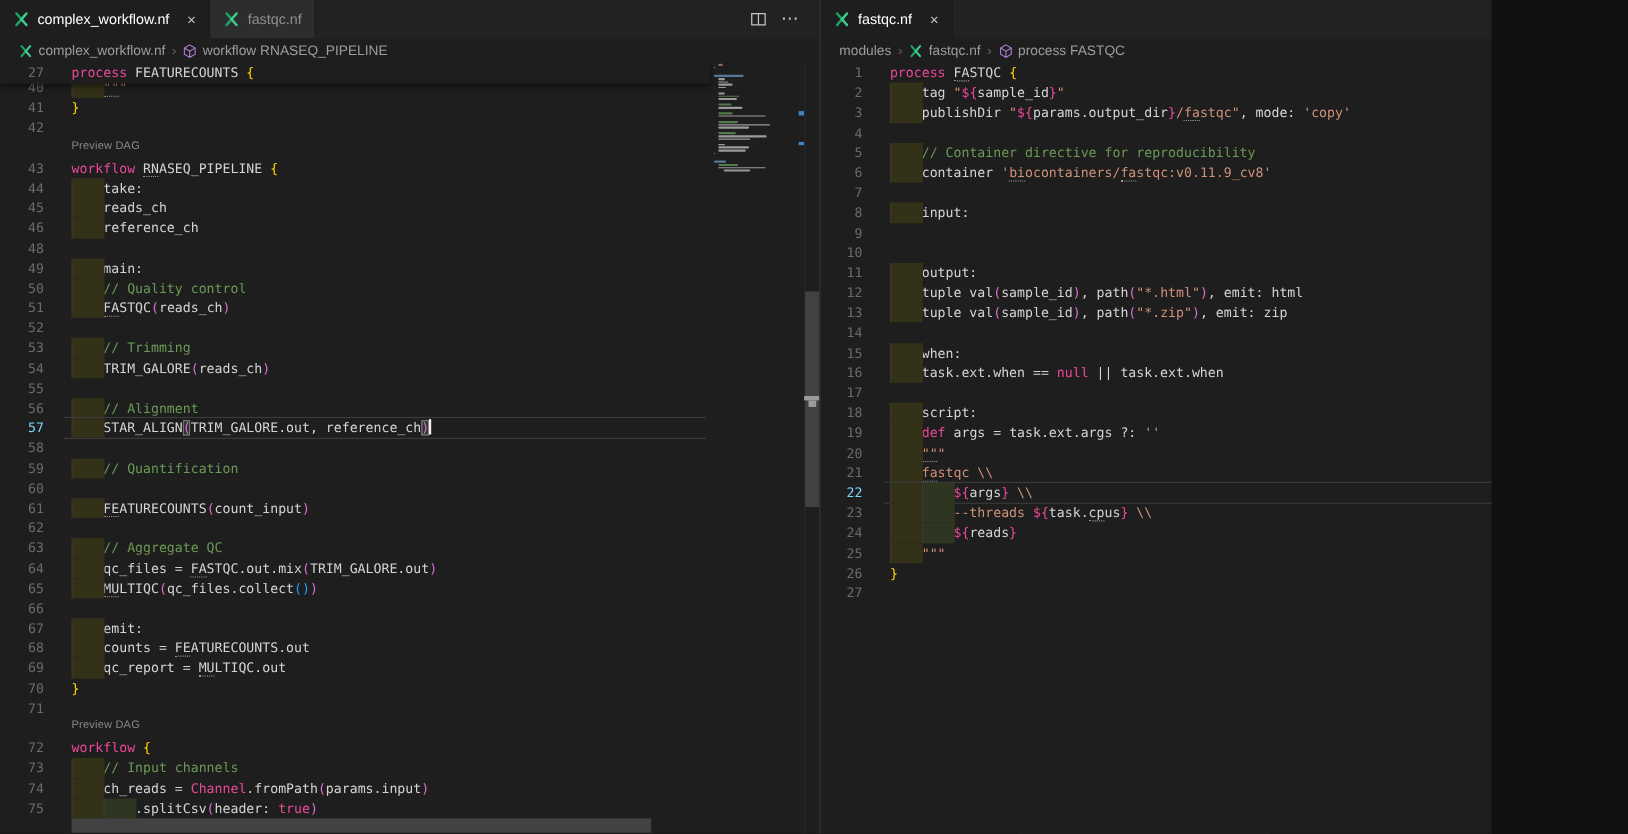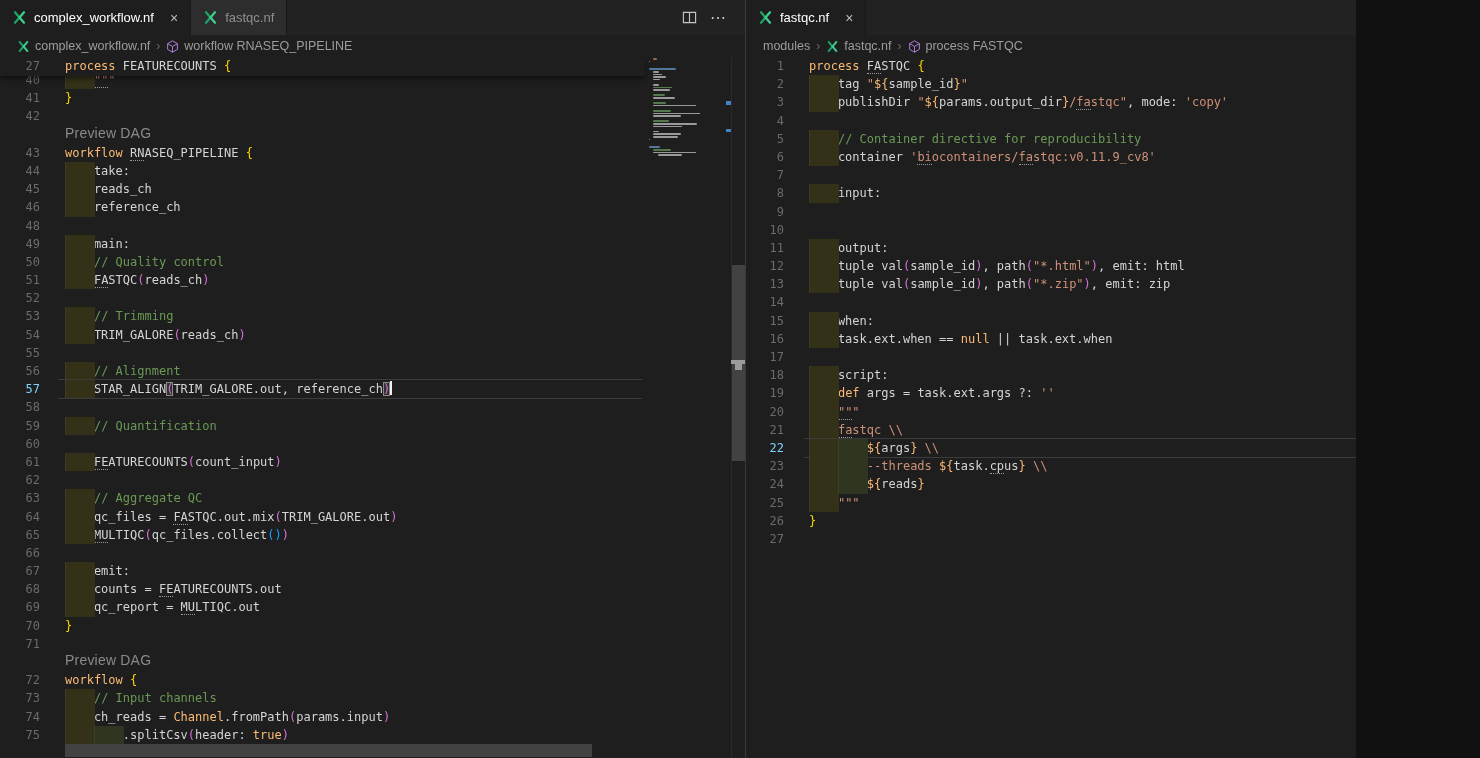--- a/index.html
+++ b/index.html
@@ -29,29 +29,29 @@
   .code{position:absolute;left:0;top:0;right:0;font-family:"DejaVu Sans Mono",monospace;font-size:12px;}
   .g-left .code{padding-top:14px;}
   .row{position:relative;height:18.2px;line-height:18.2px;white-space:pre;}
   .num{position:absolute;left:0;width:40px;text-align:right;color:#6b6b6b;font-size:12px;}
   .g-right .num{width:38px;}
   .row.cur .num{color:#7dd3fc;}
   .content{position:absolute;left:65px;top:0;height:100%;}
   .g-right .content{left:63px;}
   .blk{position:absolute;top:0;height:100%;width:28.9px;background:#343119;border-left:1px solid rgba(255,255,255,0.05);}
   .blk.lv1{background:#2e3520;}
-  .tok-w{color:#d4d4d4}.tok-k{color:#fdba74}.tok-c{color:#6a9955}.tok-s{color:#ce9178}
+  .tok-w{color:#d4d4d4}.tok-k{color:#ec4899}.tok-c{color:#6a9955}.tok-s{color:#ce9178}
   .tok-y{color:#ffd602}.tok-p{color:#d670d6}.tok-b{color:#179fff}
   .match{box-shadow:inset 0 0 0 1px #8a8a8a;background:rgba(120,120,120,0.22);}
   .du{font-style:normal;border-bottom:1px dotted #9a9a9a;}
   .caret{display:inline-block;width:1.5px;height:14px;background:#f0f0f0;vertical-align:-2px;}
   .curline{position:absolute;top:-1px;bottom:-1px;border-top:1px solid #3c3c3c;border-bottom:1px solid #3c3c3c;pointer-events:none;}
   .g-left .curline{left:58px;width:584px;}
   .g-right .curline{left:58px;width:668px;}
-  .lensrow .lens{position:absolute;left:65px;bottom:2px;font-size:14px;color:#8a8a8a;
+  .lensrow .lens{position:absolute;left:65px;bottom:2px;font-size:10px;color:#8a8a8a;
       font-family:"Liberation Sans",sans-serif;letter-spacing:.2px;cursor:pointer;}
 
   
   .sticky{position:absolute;top:0;left:0;width:645px;height:19px;background:#1e1e1e;z-index:6;
       box-shadow:0 3px 5px rgba(0,0,0,0.45);font-family:"DejaVu Sans Mono",monospace;font-size:12px;}
 
   
   .minimap{position:absolute;top:0;bottom:0;}
   .g-left .minimap{left:645px;width:86px;}
   .g-right .minimap{left:643px;width:70px;}

